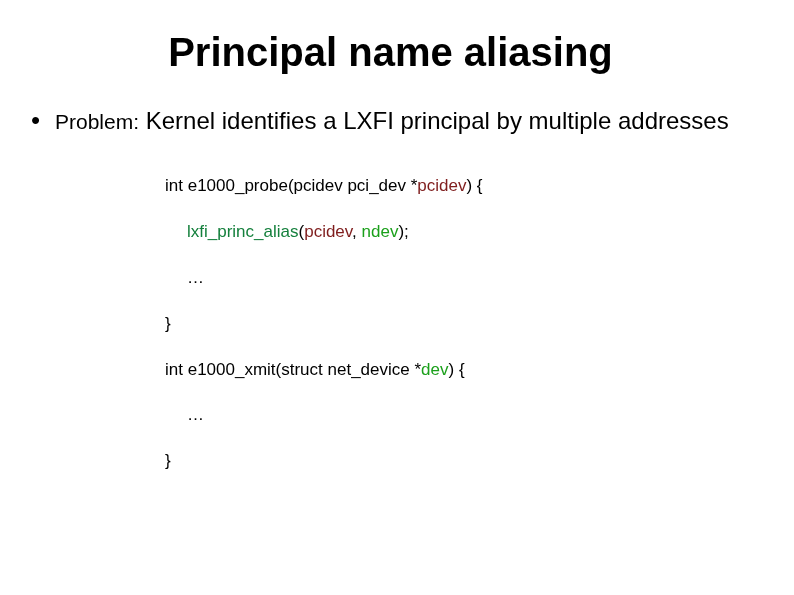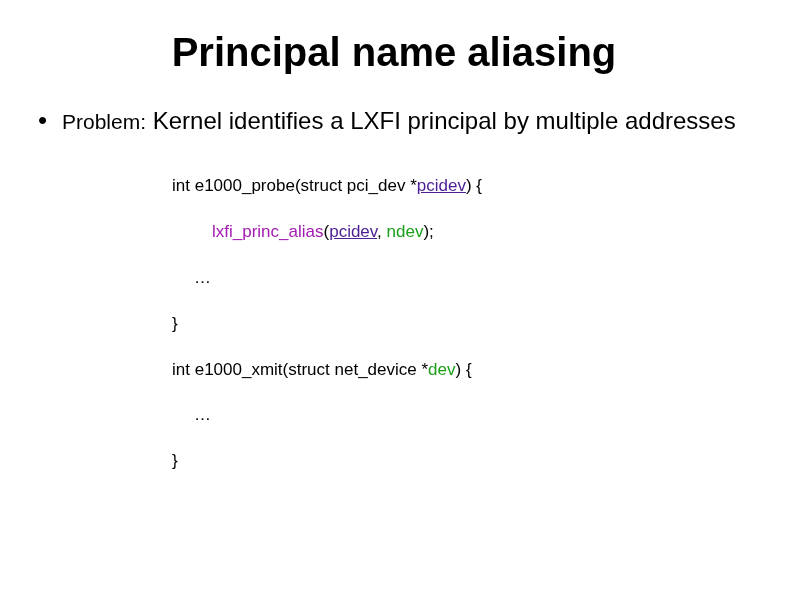--- a/index.html
+++ b/index.html
@@ -8,21 +8,21 @@
     width: 794px;
     height: 595px;
     background: #ffffff;
     font-family: Arial, Helvetica, sans-serif;
     color: #000;
   }
   .slide {
     width: 794px;
     height: 451px;
     box-sizing: border-box;
-    padding: 30px 40px 40px 34px;
+    padding: 30px 40px 40px 27px;
   }
   .title {
     font-size: 40px;
     font-weight: bold;
     text-align: center;
     margin: 0 0 28px 0;
   }
   .bullets {
     list-style: none;
     margin: 0;
@@ -52,39 +52,39 @@
     line-height: 1.35;
     margin: 14px 0 20px 110px;
     white-space: pre;
   }
   .code-line {
     display: block;
   }
   .indent {
     padding-left: 22px;
   }
-  .hl-orange { color: #4c1d95; text-decoration: underline; }
+  .hl-orange { color: #7f1d1d; }
   .hl-green  { color: #1ba01b; }
-  .hl-blue   { color: #a21caf; margin-left: 18px; }
+  .hl-blue   { color: #15803d; }
   .hl-black  { color: #000; }
   .b1 { font-size: 21px; }
 </style>
 </head>
 <body>
 
 <div class="slide">
 
   <h1 class="title">Principal name aliasing</h1>
 
   <ul class="bullets">
     <li>
       <span class="b1">Problem:</span><span class="problem-rest"> Kernel identifies a LXFI principal by multiple addresses</span>
 
       <div class="code-block">
-<span class="code-line"><span class="hl-black">int e1000_probe(struct pci_dev *</span><span class="hl-orange">pcidev</span><span class="hl-black">) {</span></span>
+<span class="code-line"><span class="hl-black">int e1000_probe(pcidev pci_dev *</span><span class="hl-orange">pcidev</span><span class="hl-black">) {</span></span>
 <span class="code-line indent"><span class="hl-blue">lxfi_princ_alias</span><span class="hl-black">(</span><span class="hl-orange">pcidev</span><span class="hl-black">, </span><span class="hl-green">ndev</span><span class="hl-black">);</span></span>
 <span class="code-line indent"><span class="hl-black">…</span></span>
 <span class="code-line"><span class="hl-black">}</span></span>
 <span class="code-line"><span class="hl-black">int e1000_xmit(struct net_device *</span><span class="hl-green">dev</span><span class="hl-black">) {</span></span>
 <span class="code-line indent"><span class="hl-black">…</span></span>
 <span class="code-line"><span class="hl-black">}</span></span>
       </div>
     </li>
 
   </ul>

